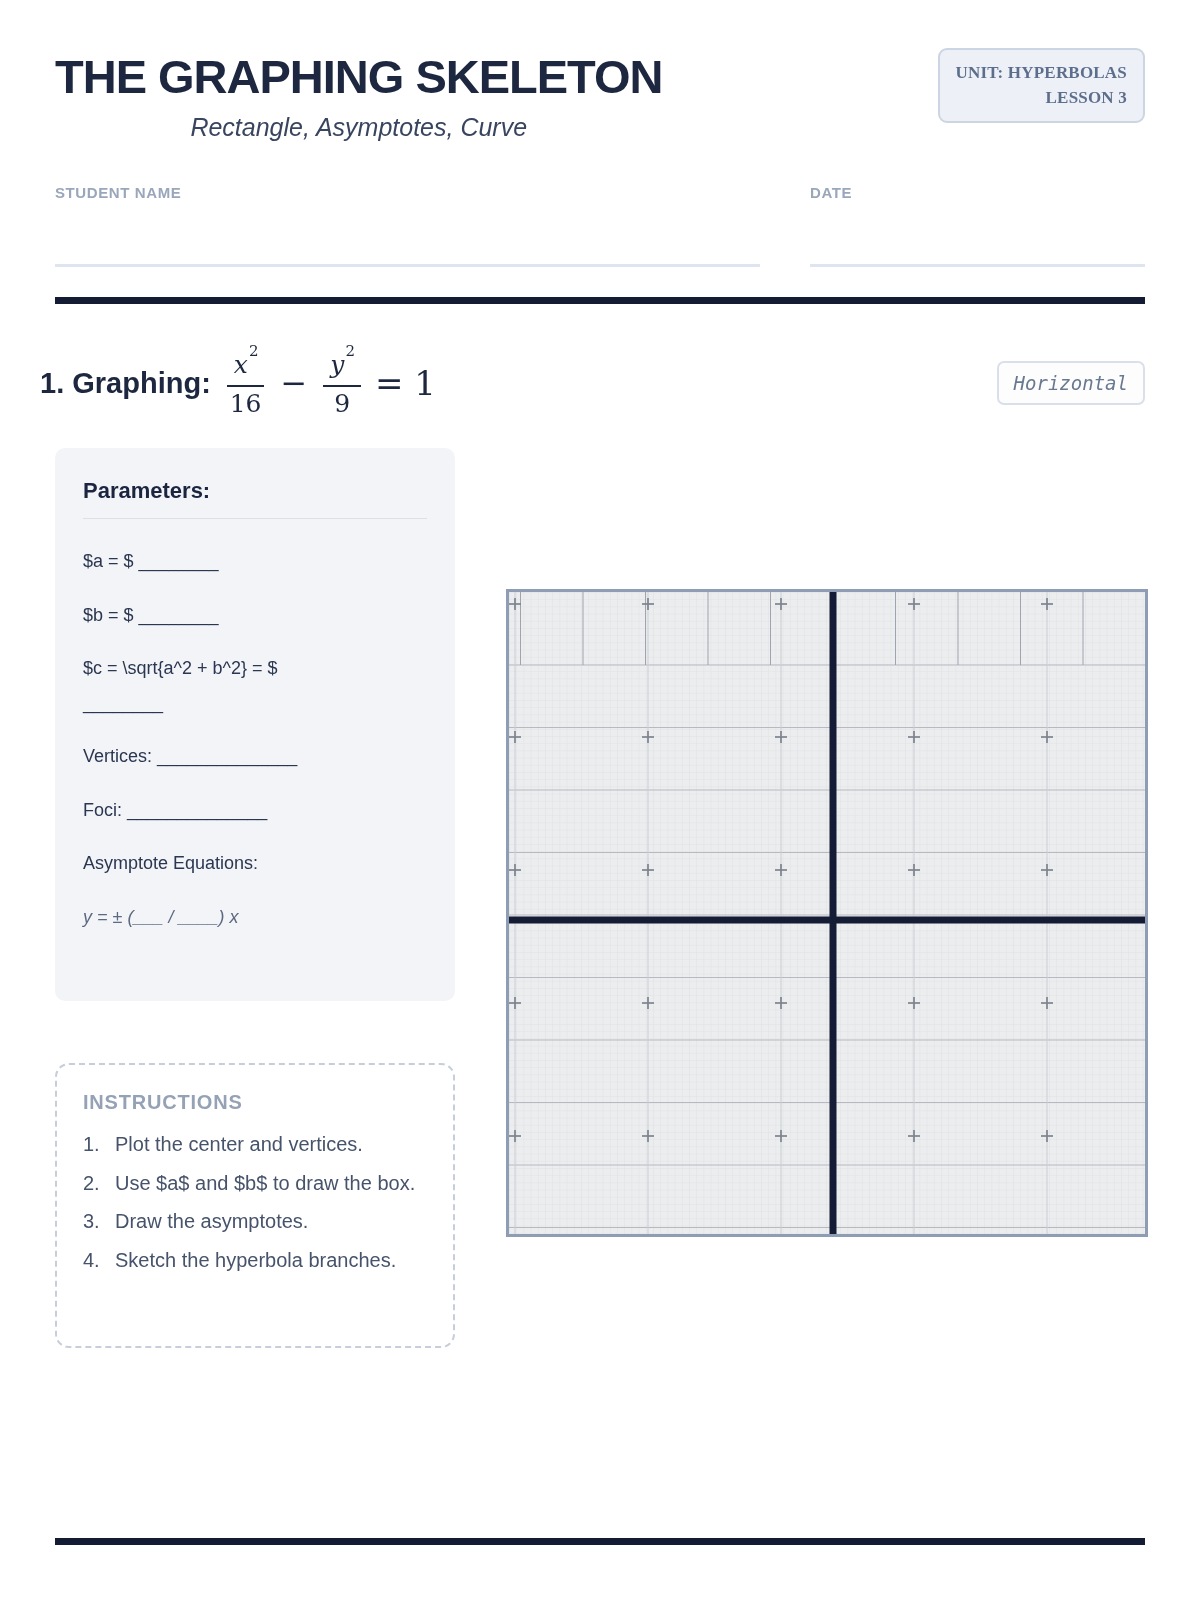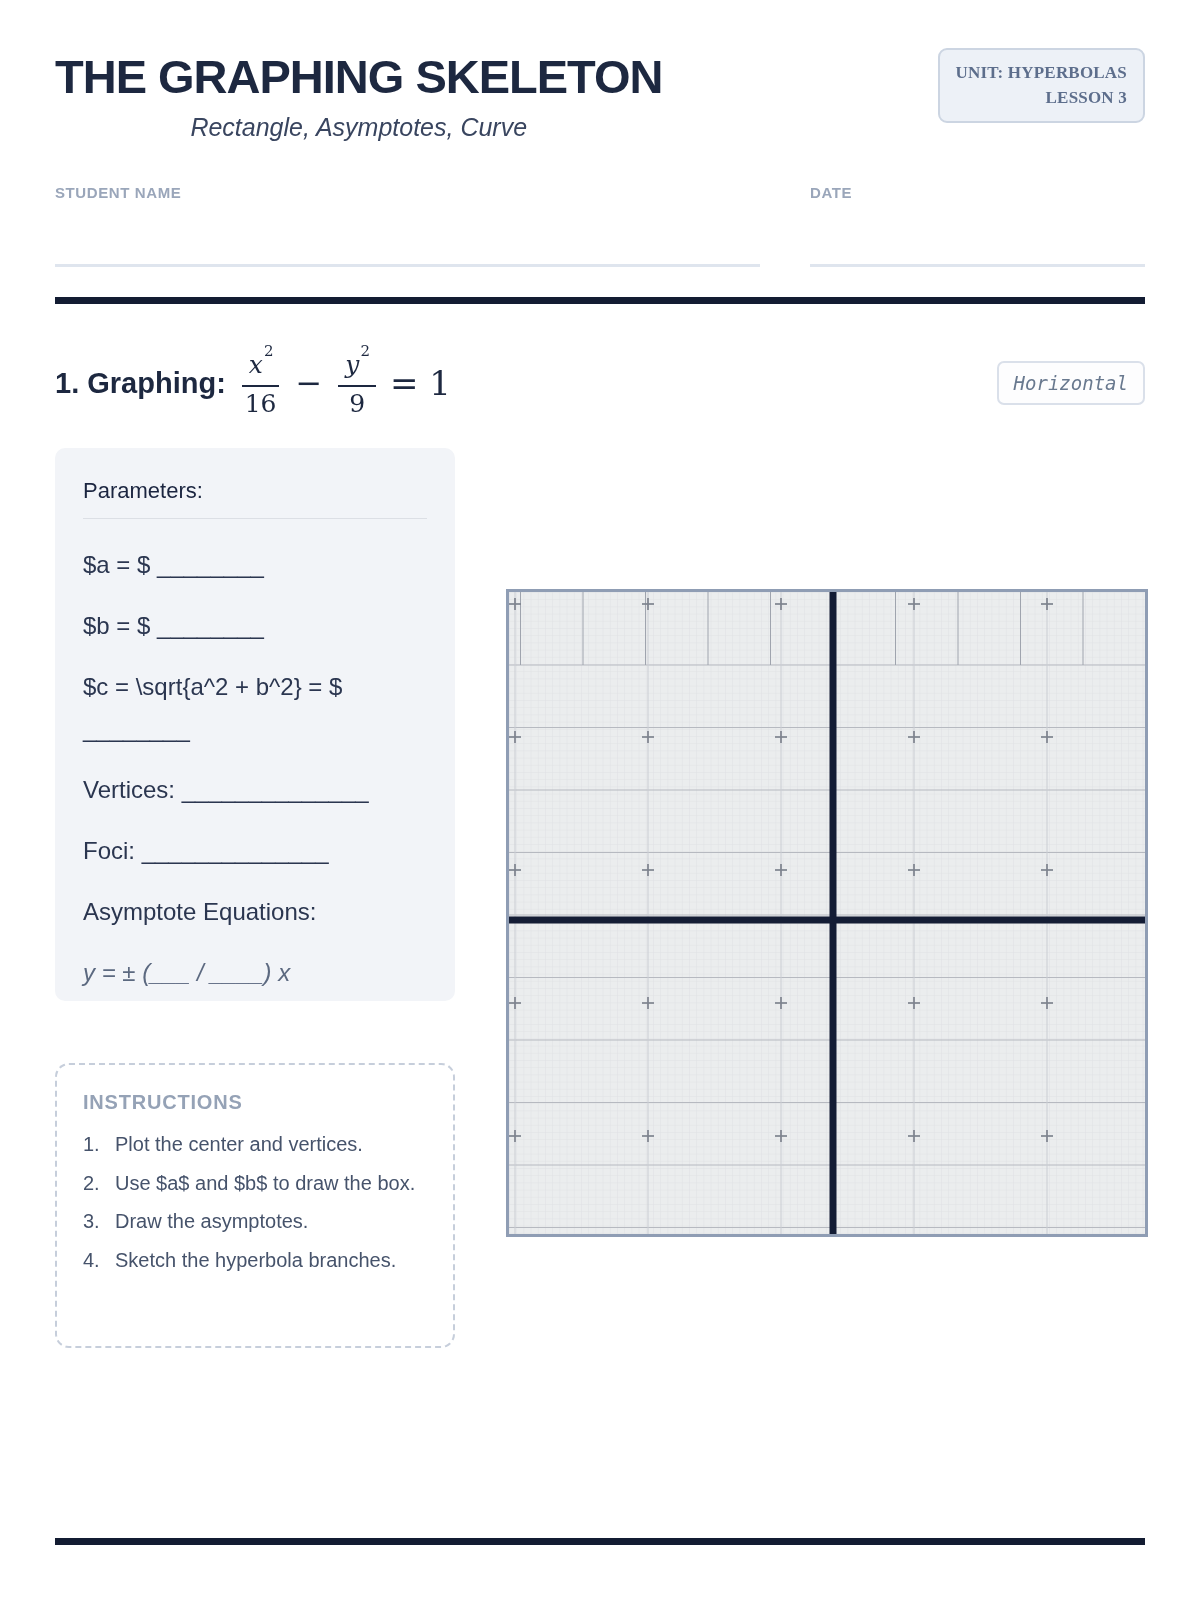--- a/index.html
+++ b/index.html
@@ -17,42 +17,42 @@
   
   .field-label{position:absolute;top:184px;font-size:15px;font-weight:700;
                letter-spacing:0.6px;color:#9aa6ba;}
   .lbl-student{left:55px;} .lbl-date{left:810px;}
   .field-line{position:absolute;top:264px;height:0;border-bottom:3px solid #dfe5ee;}
   .line-student{left:55px;width:705px;} .line-date{left:810px;width:335px;}
   .rule{position:absolute;left:55px;width:1090px;height:7px;background:#131c32;}
   .rule-top{top:297px;} .rule-bottom{top:1538px;}
 
   
-  .section-row{position:absolute;left:55px;right:55px;top:350px;display:flex;
+  .section-row{position:absolute;left:40px;right:55px;top:350px;display:flex;
                align-items:center;gap:16px;justify-content:space-between;}
   .section-heading{margin:0;font-size:29px;font-weight:800;color:#1d2840;}
   .eq{display:inline-flex;align-items:center;gap:14px;color:#1d2840;
       font-family:"DejaVu Serif",serif;}
   .frac{display:inline-flex;flex-direction:column;align-items:center;line-height:1;}
   .frac .num{padding:2px 7px 8px;border-bottom:2.5px solid #1d2840;font-size:25px;}
   .frac .den{padding-top:4px;font-size:25px;}
   .eq i{font-style:italic;}
   .eq sup{font-size:15px;position:relative;top:-0.55em;left:1px;}
   .eq .op{font-size:32px;padding:0 2px;}
   .eq .rhs{font-size:34px;}
   .chip{margin-left:auto;font-family:"DejaVu Sans Mono",monospace;font-size:19px;
         color:#69798f;background:#fdfdfe;border:2px solid #dae0ea;border-radius:7px;
         padding:9px 15px;font-style:italic;}
 
   
   .params{position:absolute;left:55px;top:448px;width:400px;height:553px;
           box-sizing:border-box;background:#f2f4f8;border-radius:10px;padding:30px 28px;}
-  .params-heading{margin:0;font-size:22px;font-weight:400;color:#1b2540;}
+  .params-heading{margin:0;font-size:22px;font-weight:700;color:#1b2540;}
   .params-divider{border:none;border-top:1.5px solid #dcdfe5;margin:14px 0 0;}
-  .pline{font-size:24px;color:#2b3650;margin-top:31px;line-height:1.25;}
+  .pline{font-size:18px;color:#2b3650;margin-top:31px;line-height:1.25;}
   .pline.tight{margin-top:12px;}
   .pline.asym-form{font-style:italic;color:#5c6980;}
 
   
   .instructions{position:absolute;left:55px;top:1063px;width:400px;height:285px;
                 box-sizing:border-box;border:2.5px dashed #c6cedb;border-radius:14px;
                 padding:26px 26px;background:#ffffff;}
   .instructions-heading{margin:0;font-size:20px;font-weight:700;color:#95a2b6;letter-spacing:0.8px;}
   .instr-list{margin:16px 0 0;padding:0;list-style:none;}
   .instr-list li{display:flex;font-size:20px;color:#46536b;line-height:1.48;margin-bottom:9px;}

